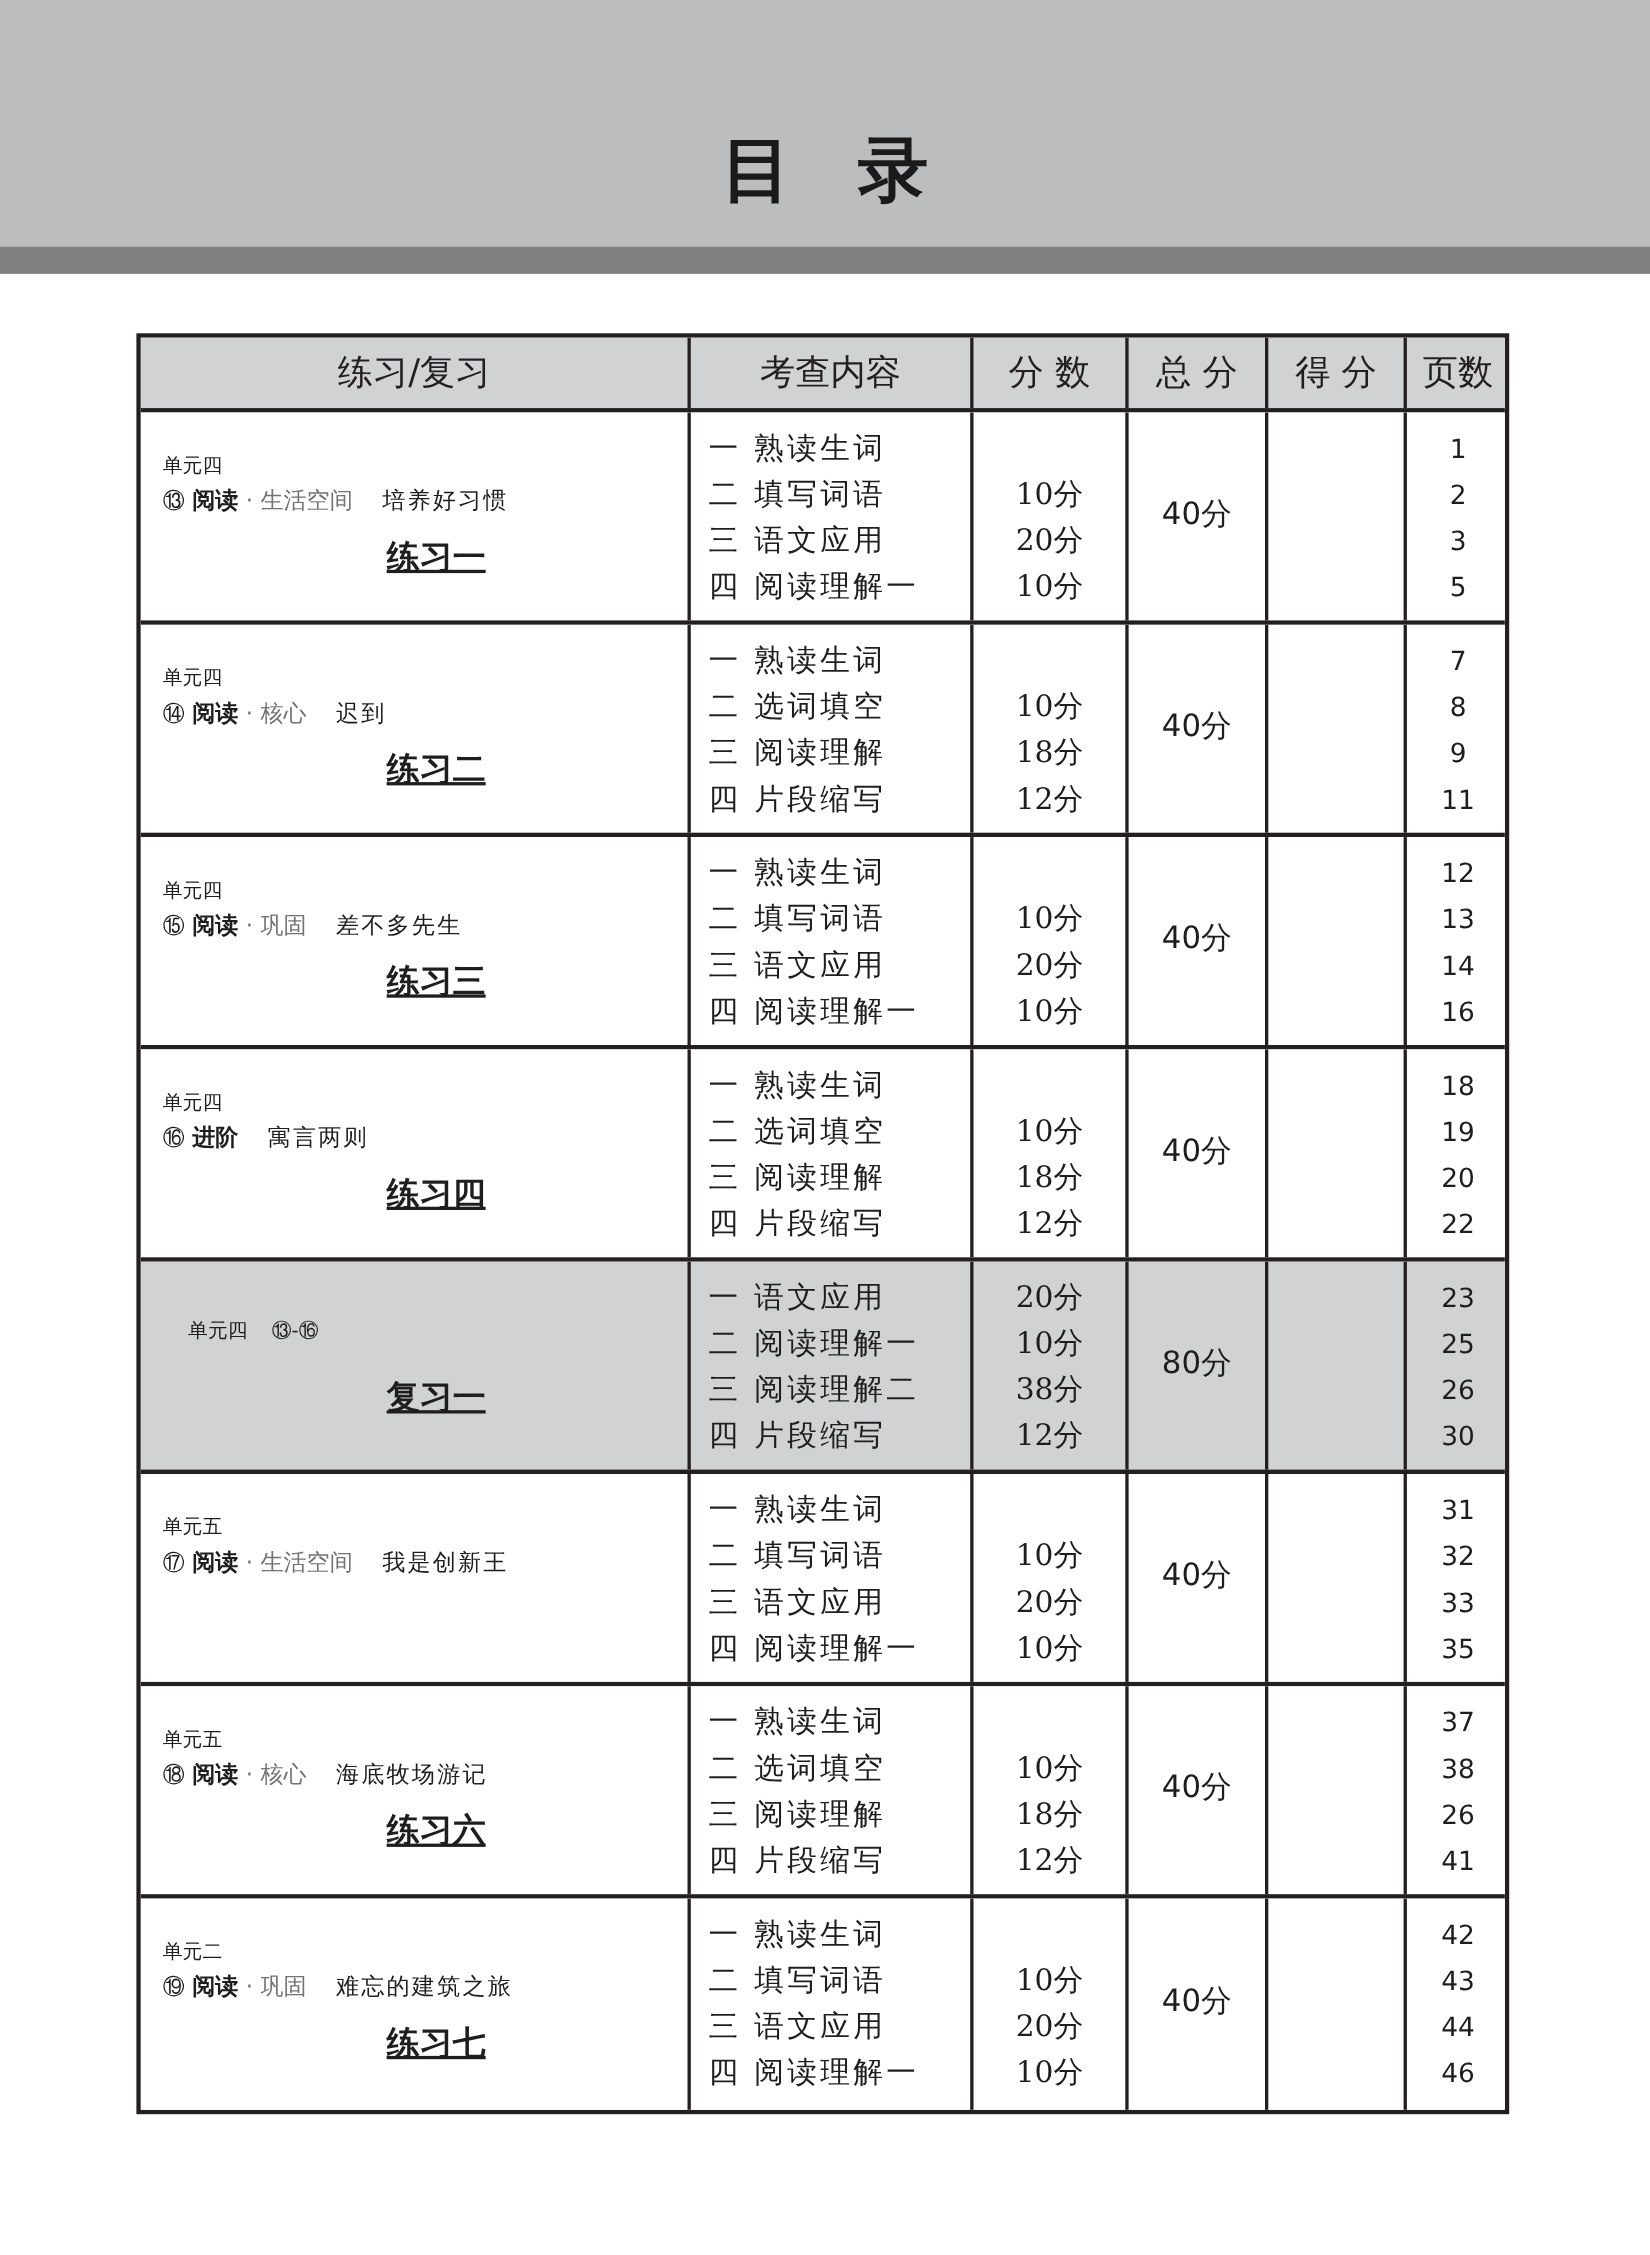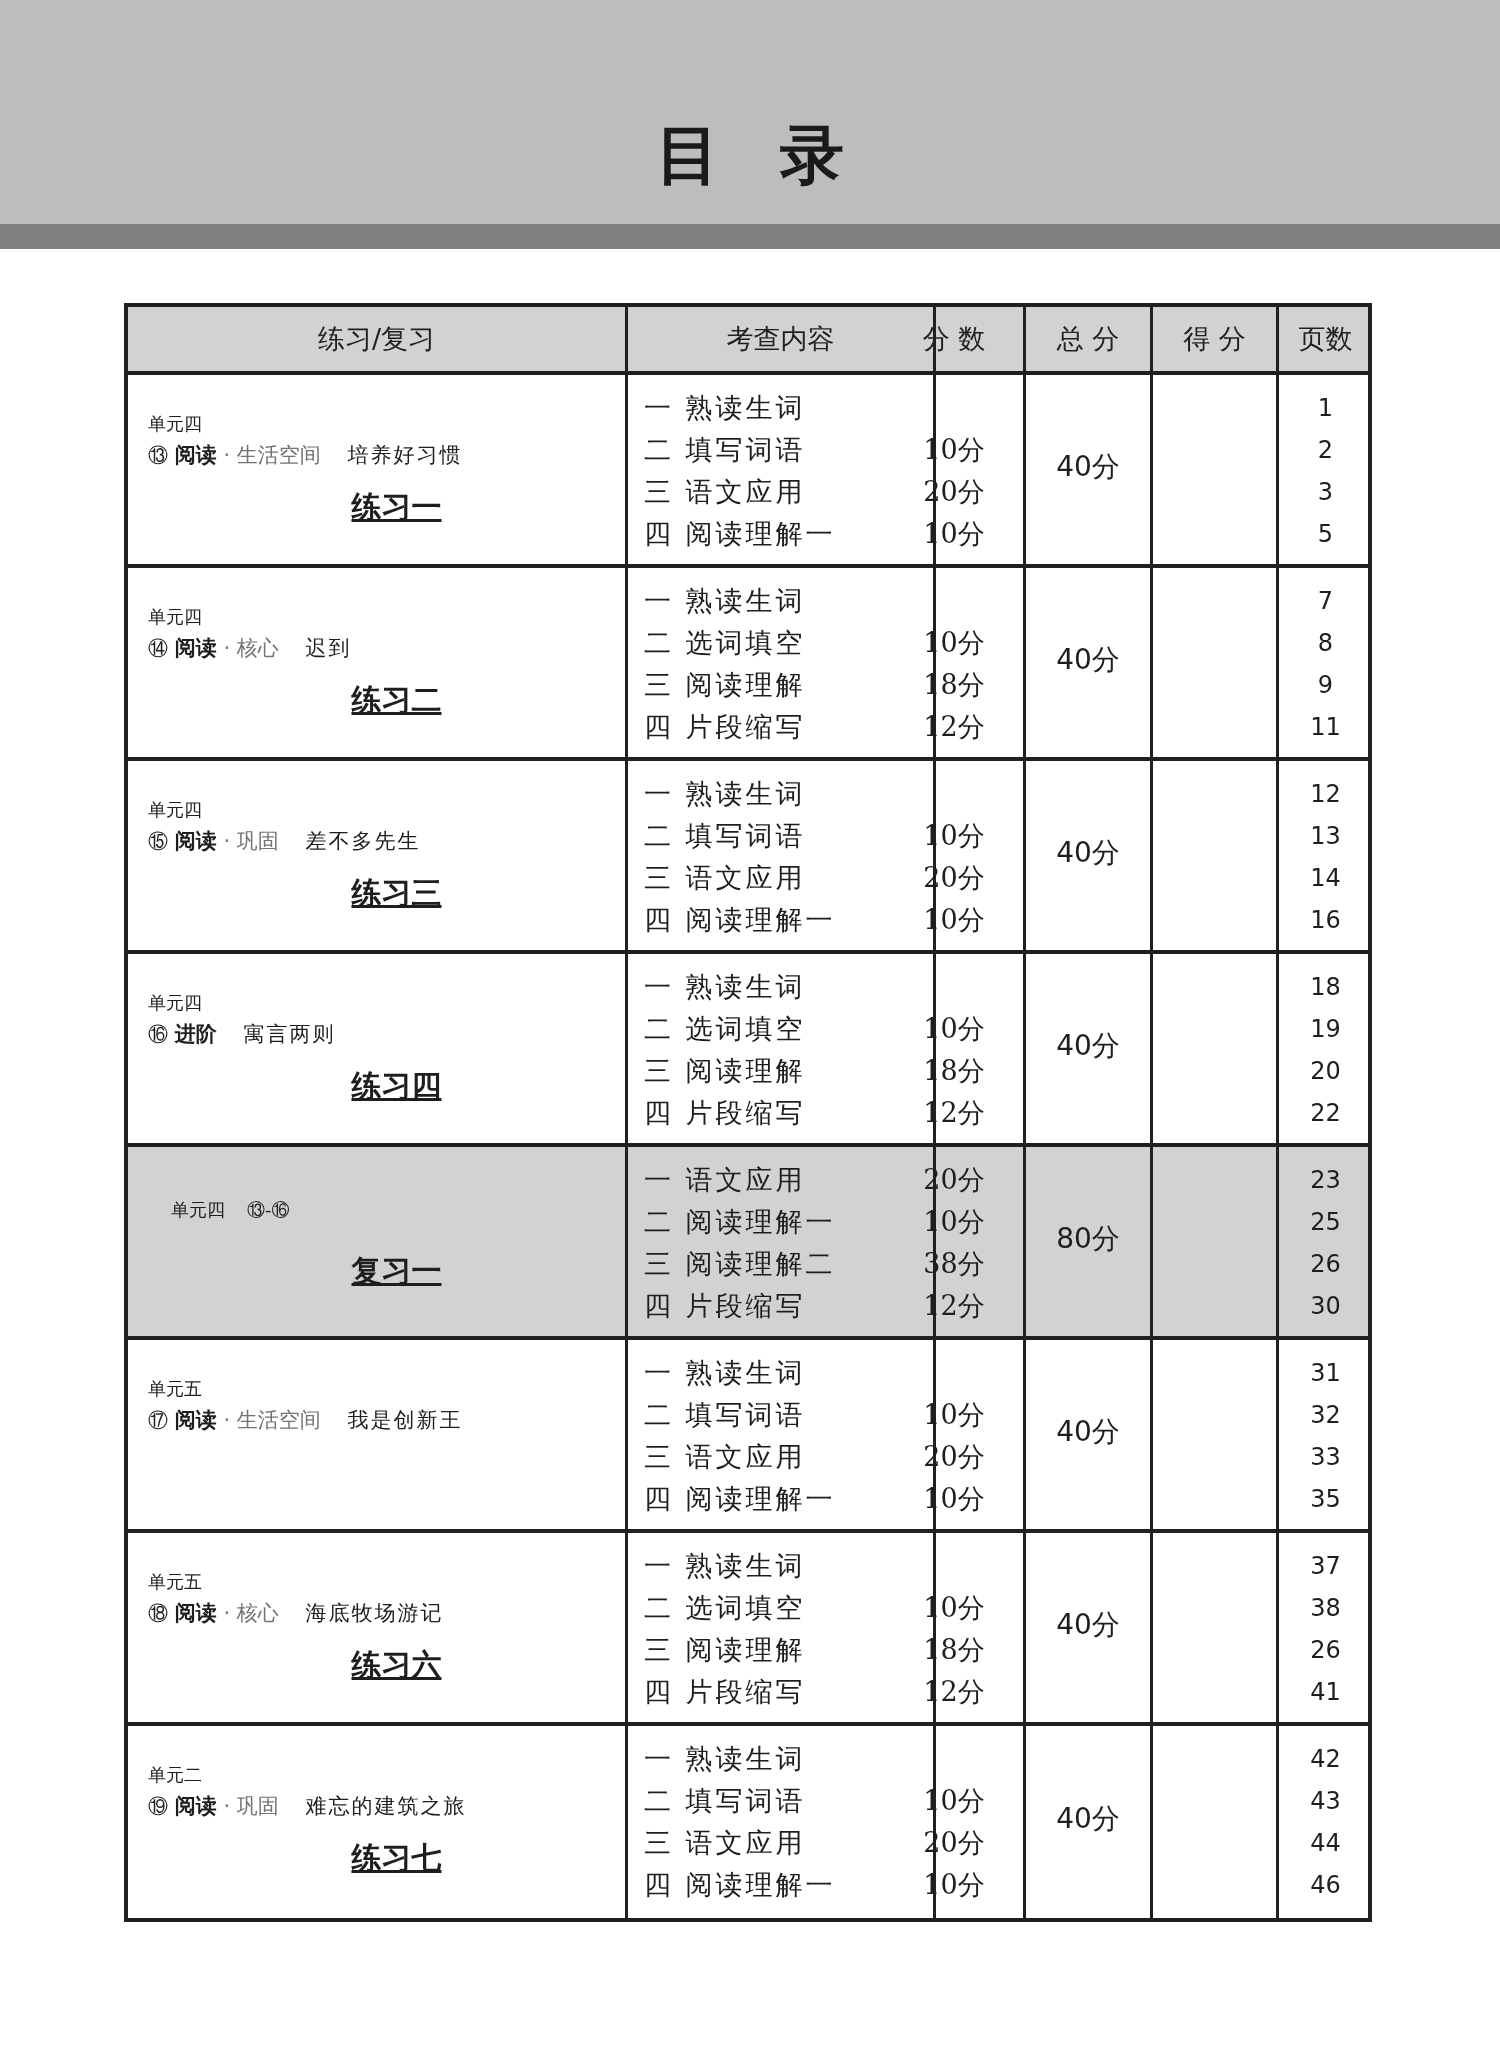--- a/index.html
+++ b/index.html
@@ -31,31 +31,31 @@
     position: absolute; left: 0; top: 0; width: 100%; height: 68px;
     background: #d1d2d4; border-bottom: 4px solid #231f20; box-sizing: border-box;
   }
   .cell {
     position: absolute; top: 0; height: 100%; box-sizing: border-box;
     border-right: 3px solid #231f20;
   }
   .cell.last { border-right: none; }
   .hcell {
     display: flex; align-items: center; justify-content: center;
-    font-size: 27px; color: #231f20;
+    font-size: 32px; color: #231f20;
   }
   .row {
     position: absolute; left: 0; width: 100%; height: 193px;
     border-bottom: 4px solid #231f20; box-sizing: border-box; background: #fff;
   }
   .row.review { background: #d1d2d4; }
   .row.final { border-bottom: none; }
 
   .c0 { left: 0; width: 500px; }
-  .c1 { left: 500px; width: 308px; }
+  .c1 { left: 500px; width: 257px; }
   .c2 { left: 757px; width: 141px; }
   .c3 { left: 898px; width: 127px; }
   .c4 { left: 1025px; width: 126px; }
   .c5 { left: 1151px; width: 93px; }
 
   .unit {
     position: absolute; left: 20px; top: 38px; font-size: 18px; line-height: 22px;
   }
   .lesson {
     position: absolute; left: 20px; top: 66px; font-size: 21px; line-height: 28px;

